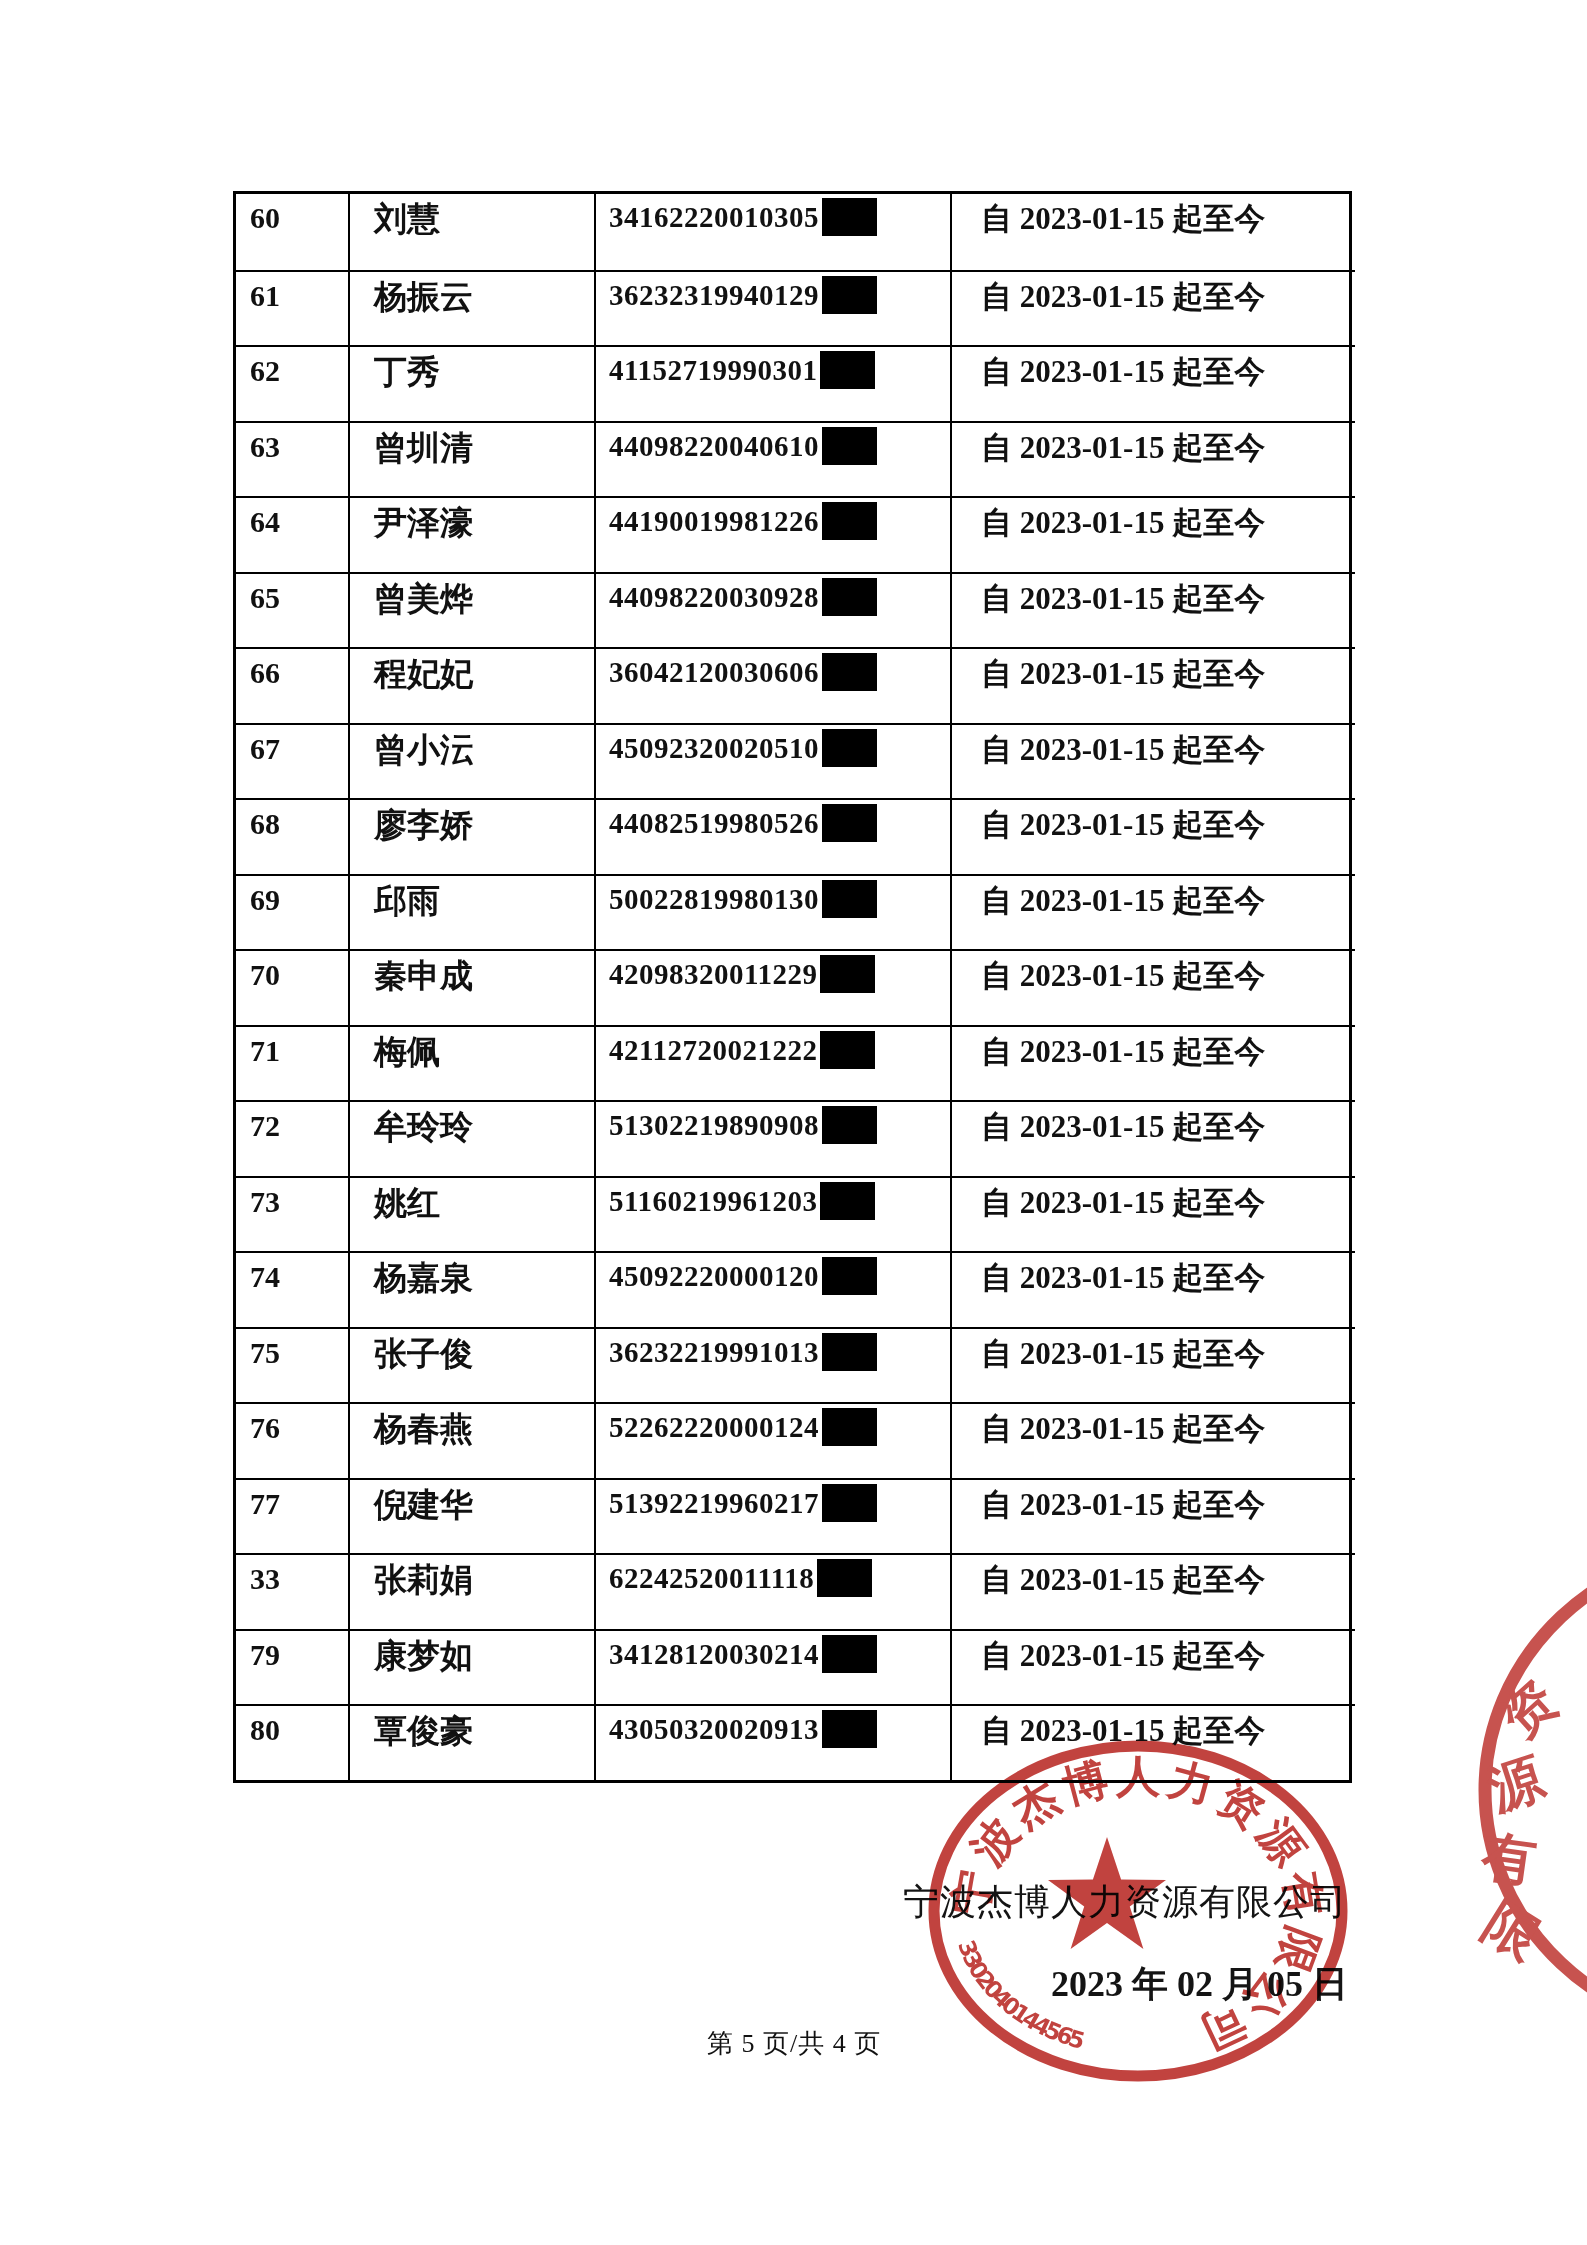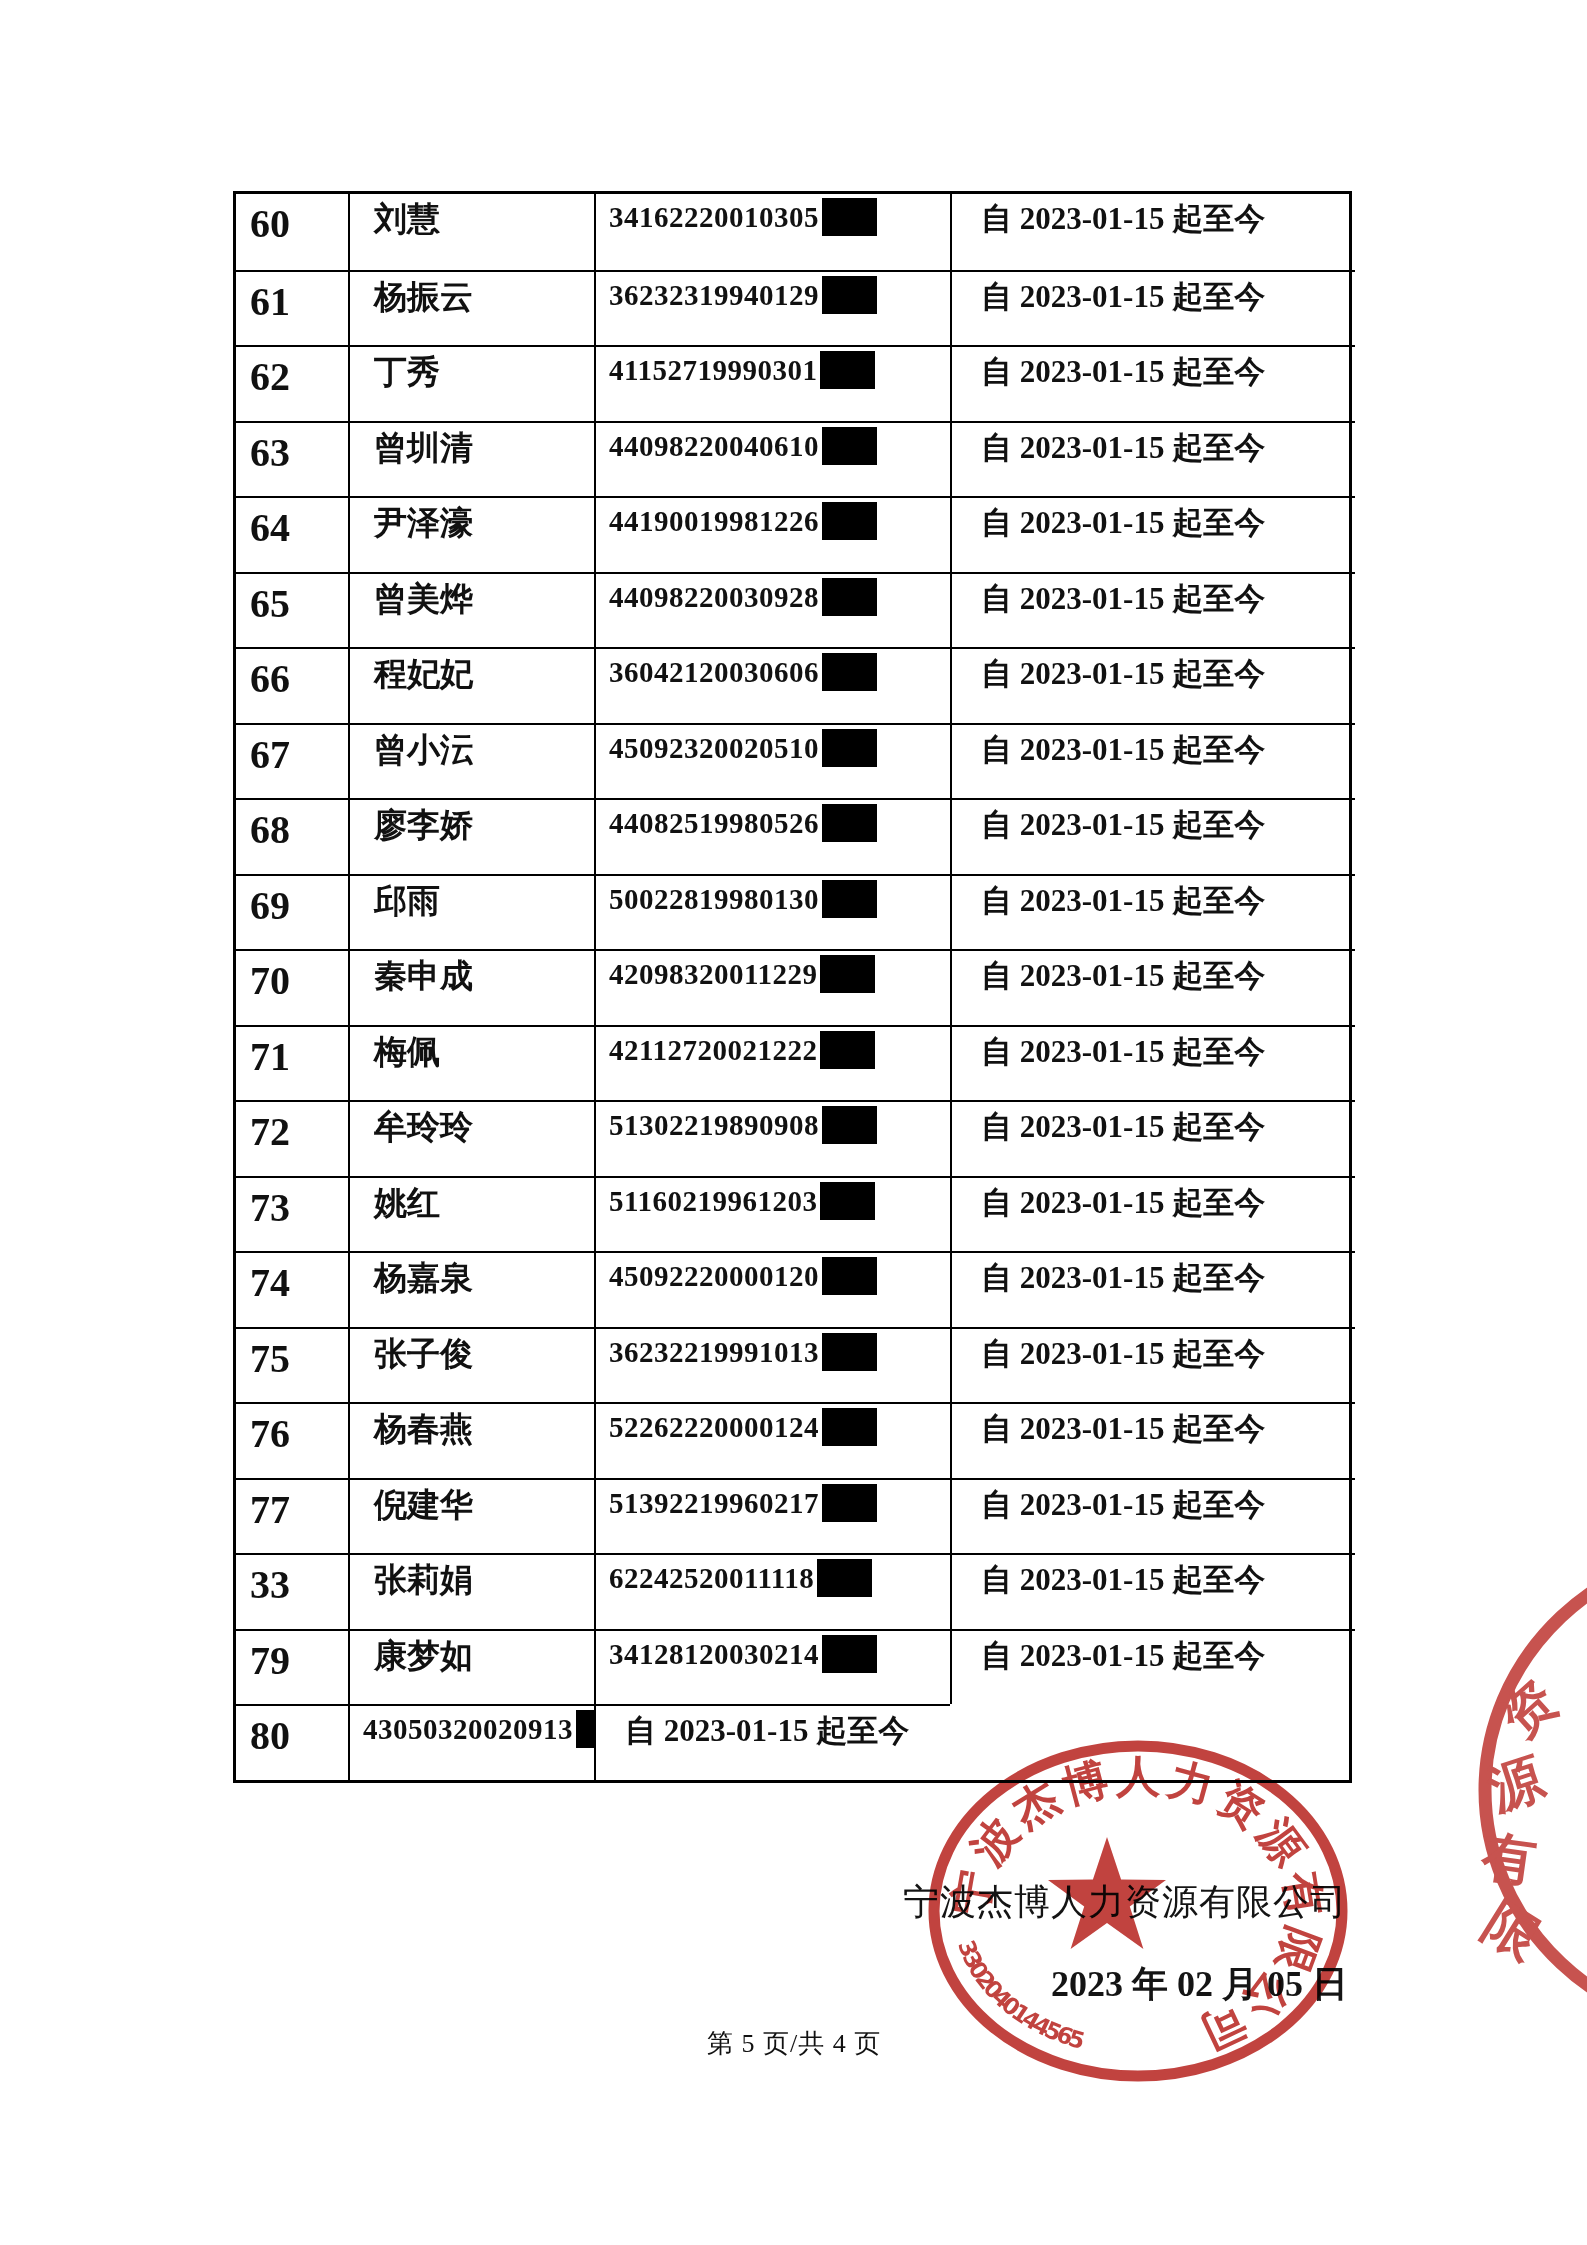--- a/index.html
+++ b/index.html
@@ -15,21 +15,21 @@
     display:grid; grid-template-columns:112px 246px 356px 405px;
     grid-auto-rows:75.5px; border:3px solid #000; box-sizing:border-box;
   }
   .cell {
     border-left:2px solid #000; border-top:2px solid #000;
     box-sizing:border-box; overflow:hidden; white-space:nowrap;
     font-weight:700; line-height:1.08; padding-top:8px;
   }
   .cell:nth-child(4n+1) { border-left:none; }
   .cell:nth-child(-n+4) { border-top:none; }
-  .c-no   { font-size:40px; padding-left:14px; }
+  .c-no   { font-size:30px; padding-left:14px; }
   .c-name { font-size:33px; padding-left:24px; }
   .c-id   { font-size:29px; padding-left:13px; letter-spacing:.5px; }
   .c-per  { font-size:31px; padding-left:29px; }
   .redact {
     display:inline-block; width:55px; height:38px; background:#000;
     vertical-align:top; margin-top:-4px; margin-left:3px;
   }
 
   
   .company-line {
@@ -150,20 +150,21 @@
     <div class="cell c-name">张莉娟</div>
     <div class="cell c-id"><span>62242520011118</span><span class="redact"></span></div>
     <div class="cell c-per">自 2023-01-15 起至今</div>
 
     <div class="cell c-no">79</div>
     <div class="cell c-name">康梦如</div>
     <div class="cell c-id"><span>34128120030214</span><span class="redact"></span></div>
     <div class="cell c-per">自 2023-01-15 起至今</div>
 
     <div class="cell c-no">80</div>
+    <div class="cell c-name">覃俊豪</div>
     <div class="cell c-id"><span>43050320020913</span><span class="redact"></span></div>
     <div class="cell c-per">自 2023-01-15 起至今</div>
   </div>
 
   <div class="company-line">宁波杰博人力资源有限公司</div>
   <div class="date-line">2023 年 02 月 05 日</div>
   <div class="page-footer">第 5 页/共 4 页</div>
 
   <svg class="stamp stamp-main" width="436" height="356" viewBox="0 0 436 356">
     <defs>

